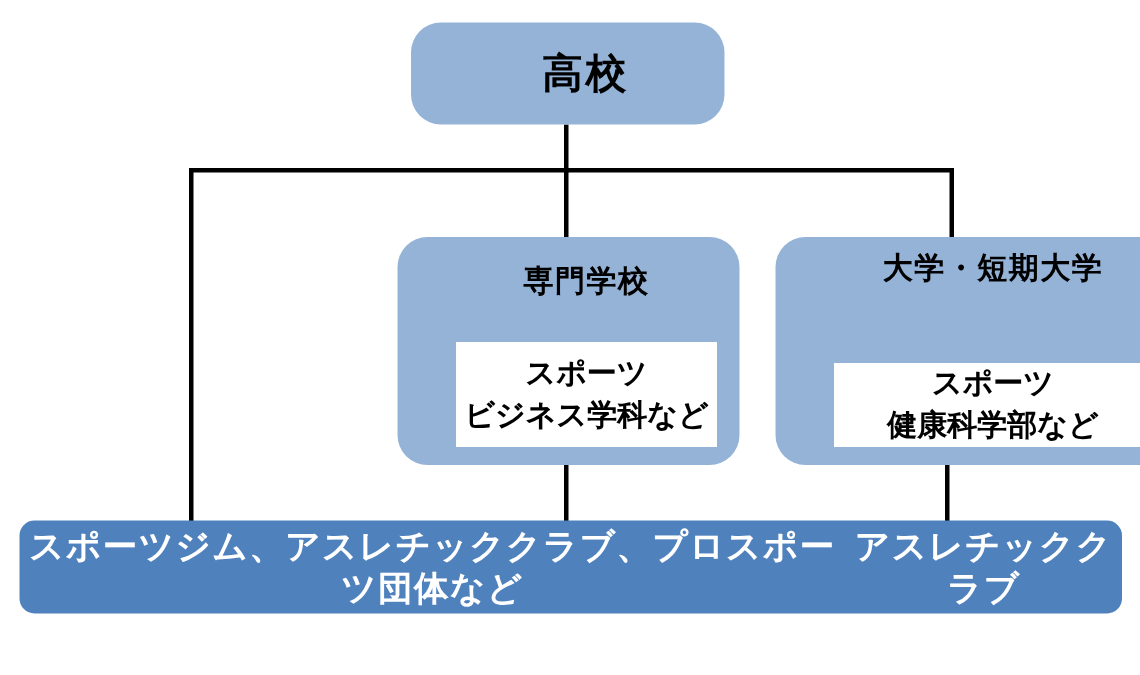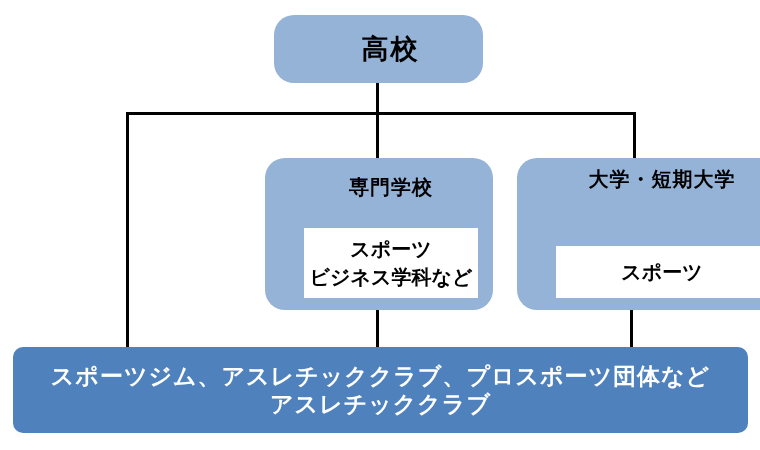--- a/index.html
+++ b/index.html
@@ -65,25 +65,24 @@
     display: flex;
     flex-direction: column;
     align-items: center;
     justify-content: center;
     text-align: center;
     font-size: 20px;
     line-height: 28px;
   }
   .node-career {
     left: 13px; top: 347px;
-    width: 735px; height: 86px;
+    width: 735px; height: 62px;
     background: #4F81BD;
     border-radius: 10px;
     display: flex;
-    flex-direction: column;
     align-items: center;
     justify-content: center;
     text-align: center;
     color: #ffffff;
     font-size: 23px;
     line-height: 28px;
     letter-spacing: 1px;
   }
 </style>
 </head>
@@ -108,20 +107,21 @@
     <div class="branch-detail">
       <span>スポーツ</span>
       <span>ビジネス学科など</span>
     </div>
   </div>
 
   <div class="node light-box branch-box node-university">
     <div class="branch-title">大学・短期大学</div>
     <div class="branch-detail">
       <span>スポーツ</span>
+      <span>健康科学部など</span>
     </div>
   </div>
 
   <div class="node node-career">
     <span>スポーツジム、アスレチッククラブ、プロスポーツ団体など</span>
     <span>アスレチッククラブ</span>
   </div>
 
 </div>
 

